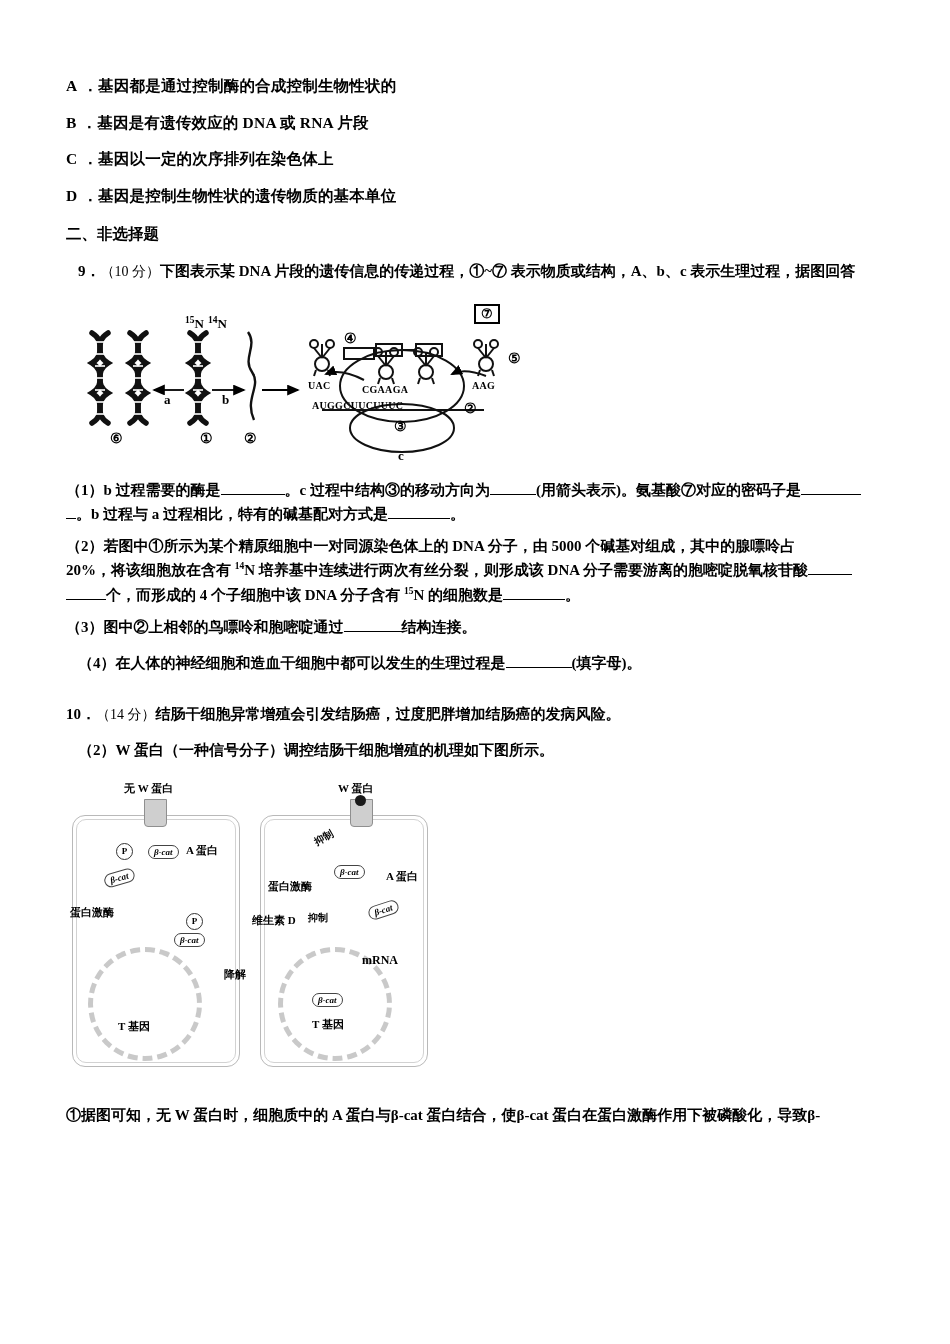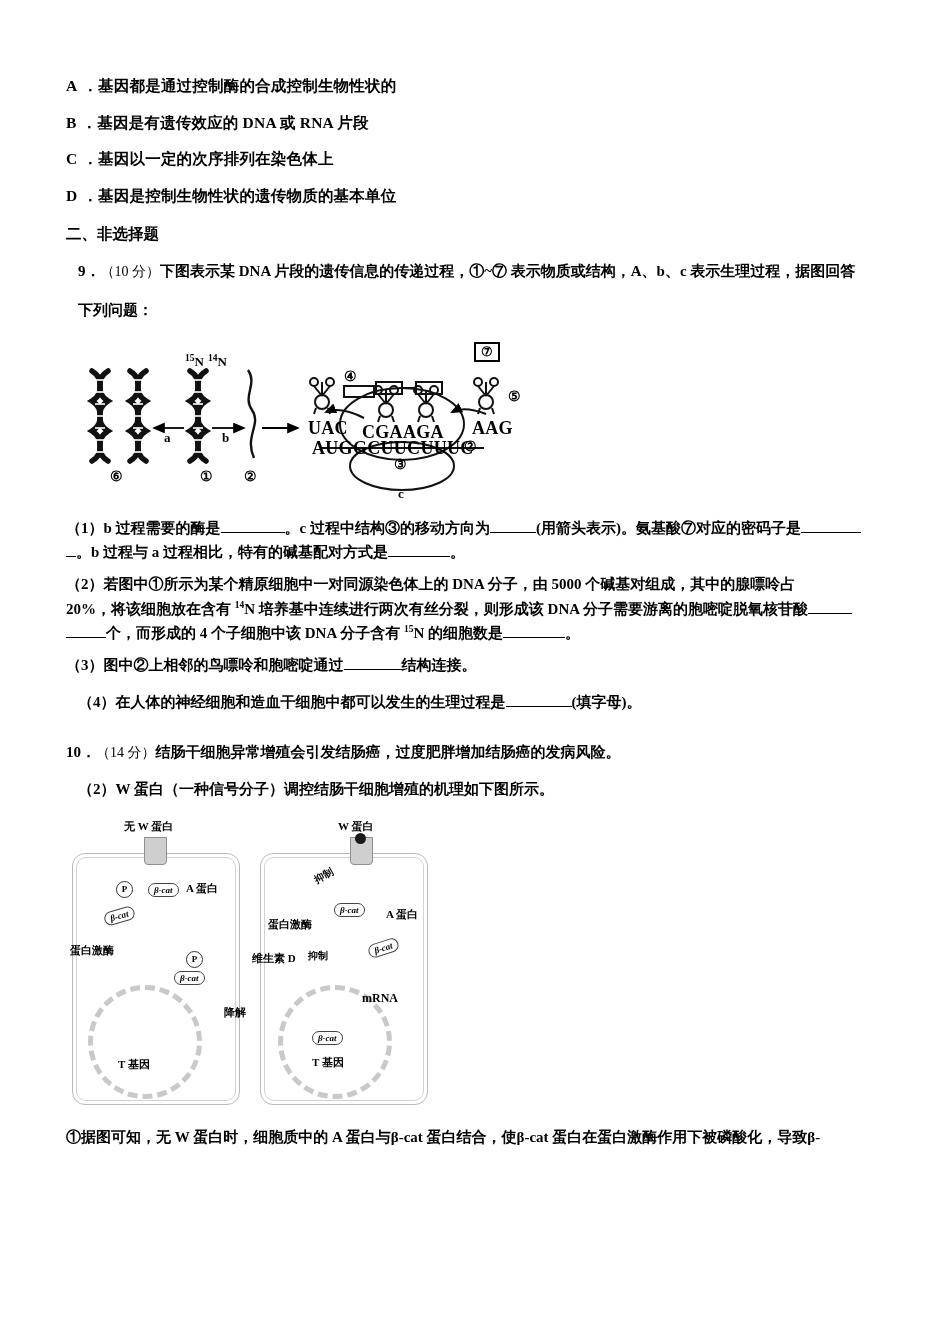--- a/index.html
+++ b/index.html
@@ -20,41 +20,41 @@
   .blank{display:inline-block;border-bottom:1.4px solid #000;vertical-align:baseline;}
   sup{font-size:9.5px;vertical-align:super;line-height:0;}
   .para{margin:0 0 8px 0;}
   .tight{line-height:1.62;}
 
   
   .fig1{position:relative;width:470px;height:170px;margin:13px 0 10px 0;left:6px;}
   .lbl{position:absolute;font-size:13px;font-weight:bold;font-family:"Liberation Serif",serif;text-align:right;}
   .circnum{font-size:14px;font-weight:bold;}
   .arrowlbl{position:absolute;font-size:13px;font-weight:bold;font-style:normal;}
-  .seq{position:absolute;font-size:18px;font-weight:bold;letter-spacing:.3px;font-family:"Liberation Serif",serif;}
+  .seq{position:absolute;font-size:10px;font-weight:bold;letter-spacing:.3px;font-family:"Liberation Serif",serif;}
   .boxed7{position:absolute;border:2px solid #000;padding:0 5px;font-size:13px;font-weight:bold;}
 
   
   .fig2{position:relative;width:376px;height:292px;margin:12px 0 0 -4px;}
   .cell{position:absolute;top:40px;width:166px;height:250px;border:1.6px solid #b9b9b9;border-radius:13px;background:#fff;}
   .cell::after{content:"";position:absolute;left:3px;top:3px;right:3px;bottom:3px;border:1.4px solid #d2d2d2;border-radius:10px;}
   .cellA{left:10px;}
   .cellB{left:198px;}
   .caplbl{position:absolute;font-size:11px;font-weight:bold;white-space:nowrap;}
   .receptor{position:absolute;width:21px;height:26px;background:#cfcfcf;border:1.3px solid #8f8f8f;}
   .nucleus{position:absolute;width:114px;height:114px;border-radius:50%;
            border:5px dashed #c9c9c9;box-sizing:border-box;}
   .bcat{position:absolute;background:#fff;border:1.4px solid #444;border-radius:8px;
         font-size:9px;font-weight:bold;font-style:italic;padding:1px 5px;white-space:nowrap;
         font-family:"Liberation Serif",serif;}
   .pcirc{position:absolute;width:15px;height:15px;border:1.4px solid #333;border-radius:50%;
          font-size:9px;font-weight:bold;text-align:center;line-height:14px;background:#fff;}
   .arrowtxt{position:absolute;font-size:10px;font-weight:bold;white-space:nowrap;}
   .figsvg{position:absolute;left:0;top:0;overflow:visible;}
-  .tail{font-size:15px;font-weight:bold;line-height:1.7;margin-top:20px;}
+  .tail{font-size:15px;font-weight:bold;line-height:1.7;margin-top:36px;}
 </style>
 </head>
 <body>
 
 <div class="page">
   <div class="content">
 
     <div class="opt">
       <span class="ltr">A</span>．<span>基因都是通过控制酶的合成控制生物性状的</span>
     </div>
@@ -66,21 +66,20 @@
     </div>
     <div class="opt">
       <span class="ltr">D</span>．<span>基因是控制生物性状的遗传物质的基本单位</span>
     </div>
 
     <div class="sec">二、非选择题</div>
 
     <div class="q">
       <span class="num">9．</span><span class="score">（10 分）</span><span>下图表示某 DNA 片段的遗传信息的传递过程，①~⑦ 表示物质或结构，A、b、c 表示生理过程，据图回答</span>
     </div>
-    <div class="q">下列问题：</div>
 
     <div class="fig1">
       <svg class="figsvg" width="470" height="170" viewBox="0 0 470 170">
         <defs>
           <marker id="ah" markerWidth="7" markerHeight="7" refX="6" refY="3" orient="auto">
             <path d="M0,0 L7,3 L0,6 z" fill="#000"></path>
           </marker>
           <marker id="ahs" markerWidth="6" markerHeight="6" refX="5" refY="2.6" orient="auto">
             <path d="M0,0 L6,2.6 L0,5.2 z" fill="#000"></path>
           </marker>

